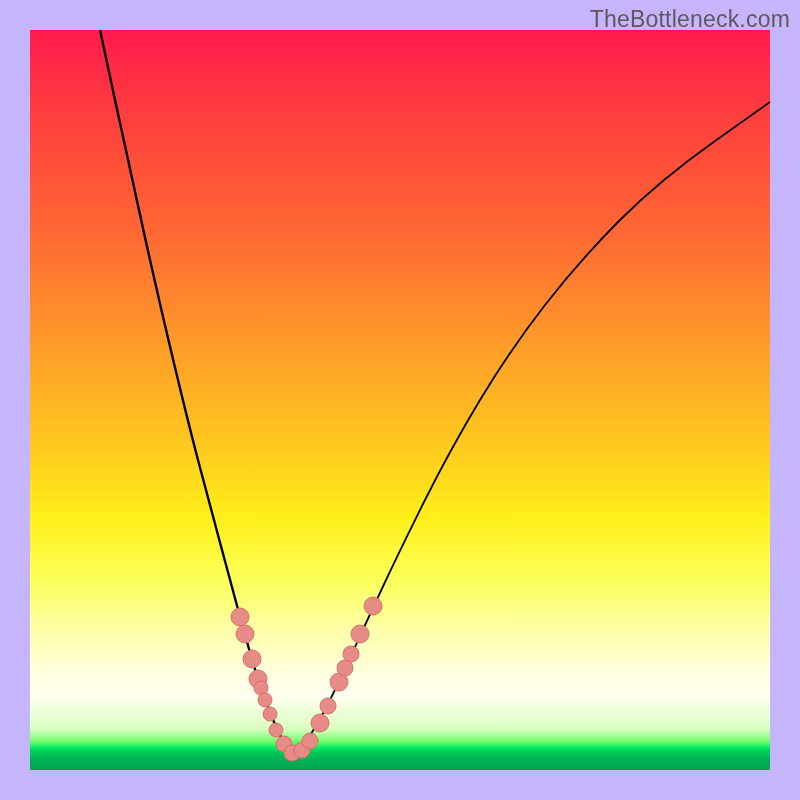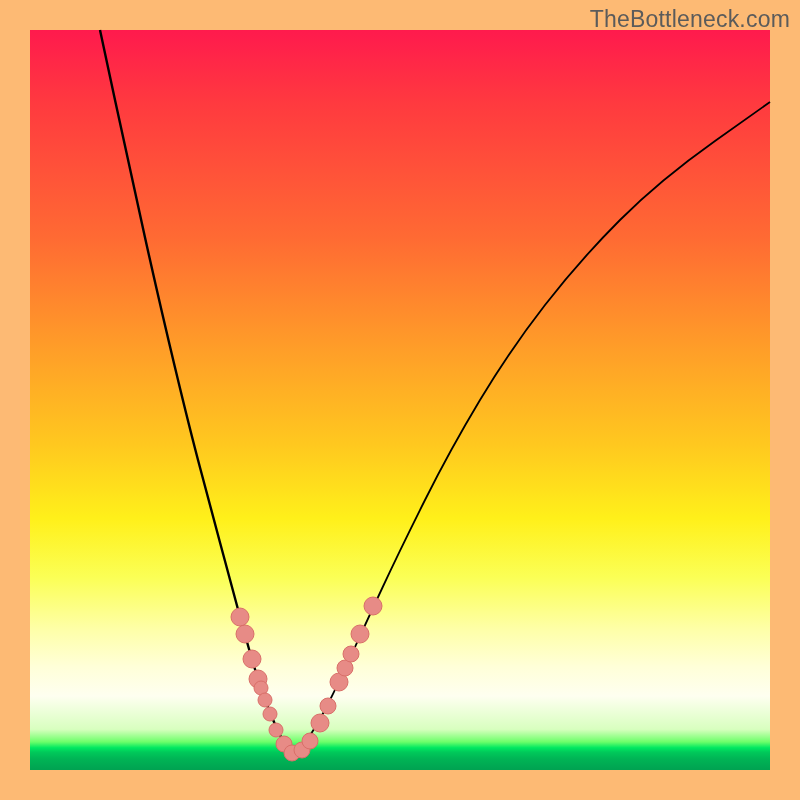--- a/index.html
+++ b/index.html
@@ -8,21 +8,21 @@
     width: 800px;
     height: 800px;
     overflow: hidden;
     background: #000;
     font-family: Arial, Helvetica, sans-serif;
   }
   .canvas {
     position: relative;
     width: 800px;
     height: 800px;
-    background: #fdba74;
+    background: #c4b5fd;
   }
   .plot-area {
     position: absolute;
     left: 30px;
     top: 30px;
     width: 740px;
     height: 740px;
     
     background: linear-gradient(
       to bottom,

